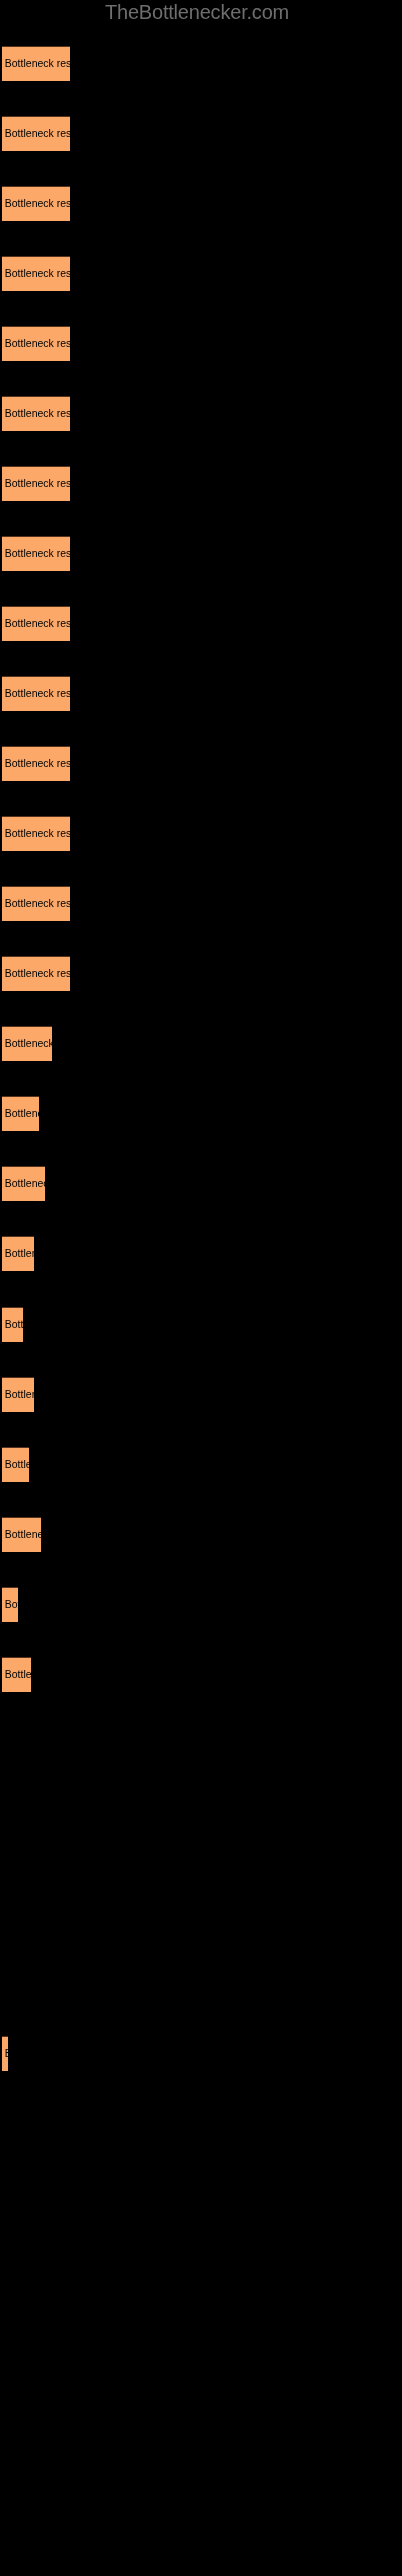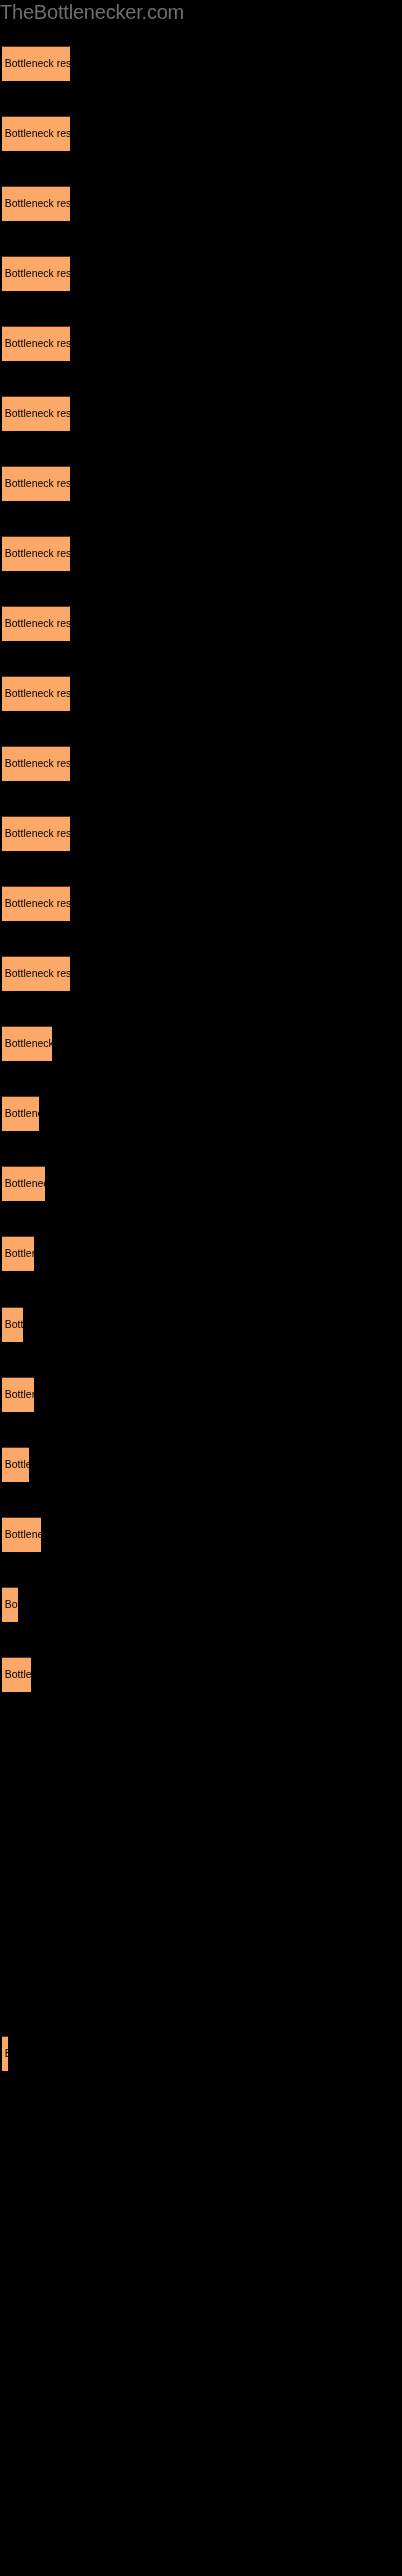--- a/index.html
+++ b/index.html
@@ -17,21 +17,21 @@
   #chart-root {
     position: absolute;
     inset: 0;
     background: #000000;
   }
   #watermark {
     position: absolute;
     top: 0px;
     left: 0;
     width: 394px;
-    text-align: left;
+    text-align: center;
     color: #6e6e6e;
     font-size: 20px;
     font-family: "Liberation Sans", sans-serif;
     letter-spacing: -0.2px;
     line-height: 24px;
     white-space: nowrap;
   }
   .bar {
     position: absolute;
     left: 1.6px;

